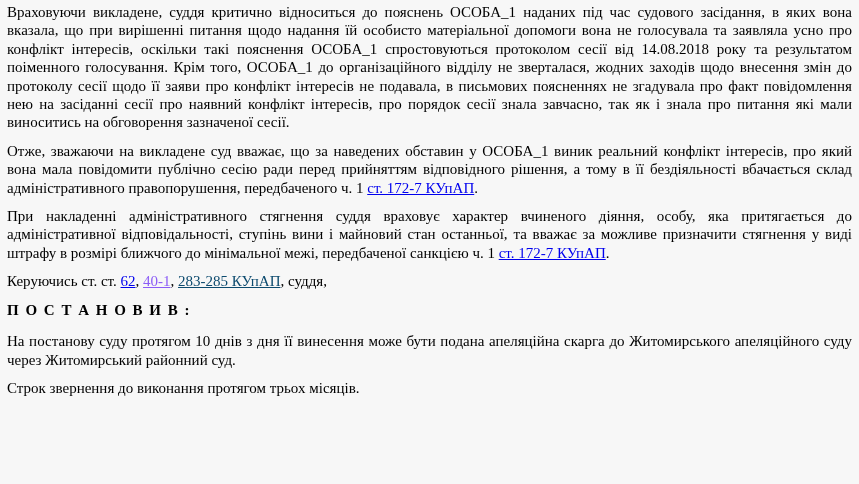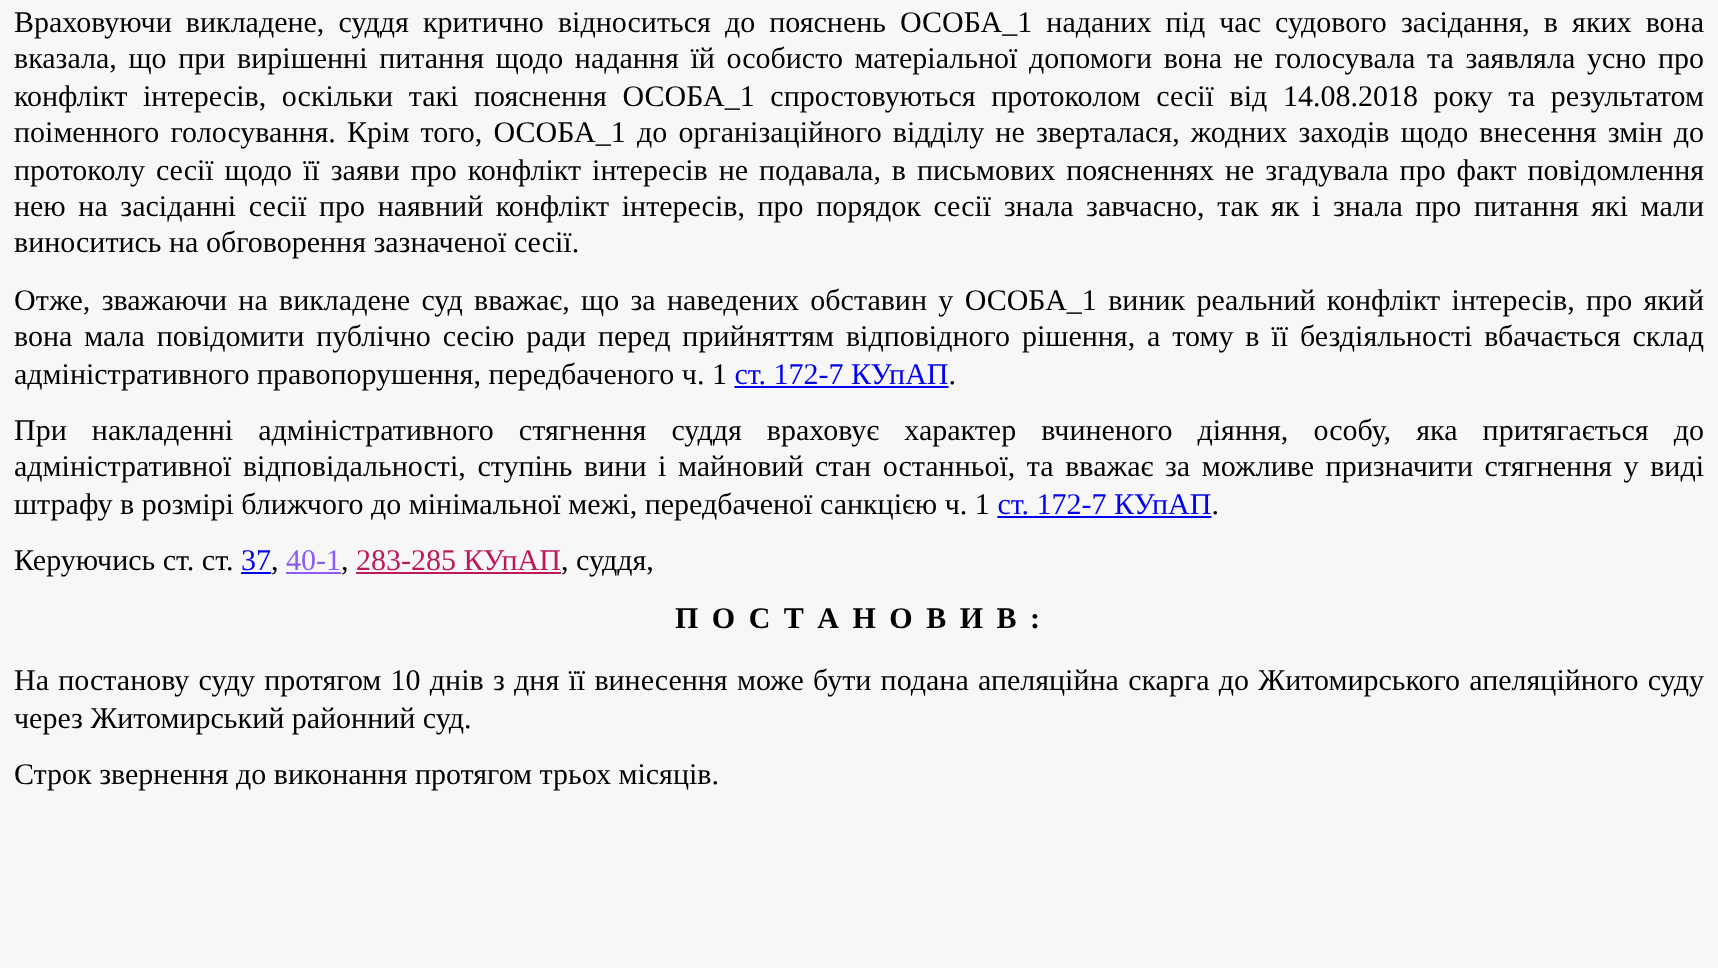--- a/index.html
+++ b/index.html
@@ -22,36 +22,36 @@
     height: 368px;
     padding: 3px 7px 0 7px;
   }
   .para {
     margin: 0 0 10px 0;
     text-align: justify;
     text-justify: inter-word;
   }
   .heading {
     margin: 4px 0 13px 0;
-    text-align: center;
+    text-align: left;
     font-weight: bold;
     letter-spacing: 1.5px;
   }
   a.statute-link {
     color: #0000ee;
     text-decoration: underline;
     cursor: pointer;
   }
 </style>
 </head>
 <body>
 
 <div class="document">
   <div>
       <p class="para"><span>Враховуючи викладене, суддя критично відноситься до пояснень ОСОБА_1 наданих під час судового засідання, в яких вона вказала, що при вирішенні питання щодо надання їй особисто матеріальної допомоги вона не голосувала та заявляла усно про конфлікт інтересів, оскільки такі пояснення ОСОБА_1 спростовуються протоколом сесії від 14.08.2018 року та результатом поіменного голосування. Крім того, ОСОБА_1 до організаційного відділу не зверталася, жодних заходів щодо внесення змін до протоколу сесії щодо її заяви про конфлікт інтересів не подавала, в письмових поясненнях не згадувала про факт повідомлення нею на засіданні сесії про наявний конфлікт інтересів, про порядок сесії знала завчасно, так як і знала про питання які мали виноситись на обговорення зазначеної сесії.</span></p>
       <p class="para"><span>Отже, зважаючи на викладене суд вважає, що за наведених обставин у ОСОБА_1 виник реальний конфлікт інтересів, про який вона мала повідомити публічно сесію ради перед прийняттям відповідного рішення, а тому в її бездіяльності вбачається склад адміністративного правопорушення, передбаченого ч. 1 </span><a class="statute-link" href="#" style="color: rgb(0, 0, 238);">ст. 172-7 КУпАП</a><span>.</span></p>
       <p class="para"><span>При накладенні адміністративного стягнення суддя враховує характер вчиненого діяння, особу, яка притягається до адміністративної відповідальності, ступінь вини і майновий стан останньої, та вважає за можливе призначити стягнення у виді штрафу в розмірі ближчого до мінімальної межі, передбаченої санкцією ч. 1 </span><a class="statute-link" href="#" style="color: rgb(0, 0, 238);">ст. 172-7 КУпАП</a><span>.</span></p>
-      <p class="para"><span>Керуючись ст. ст. </span><a class="statute-link" href="#" style="color: rgb(0, 0, 238);">37</a><span>, </span><a class="statute-link" href="#" style="color: #8b5cf6;">40-1</a><span>, </span><a class="statute-link" href="#" style="color: #be185d; margin-top: 24px;">283-285 КУпАП</a><span>, суддя,</span></p>
+      <p class="para"><span>Керуючись ст. ст. </span><a class="statute-link" href="#" style="color: rgb(0, 0, 238);">62</a><span>, </span><a class="statute-link" href="#" style="color: #8b5cf6;">40-1</a><span>, </span><a class="statute-link" href="#" style="color: #0c4a6e; margin-top: 24px;">283-285 КУпАП</a><span>, суддя,</span></p>
       <div class="heading"><span>П О С Т А Н О В И В :</span></div>
       <p class="para"><span>На постанову суду протягом 10 днів з дня її винесення може бути подана апеляційна скарга до Житомирського апеляційного суду через Житомирський районний суд.</span></p>
       <p class="para"><span>Строк звернення до виконання протягом трьох місяців.</span></p>
     </div>
 </div>
 
 </body></html>

